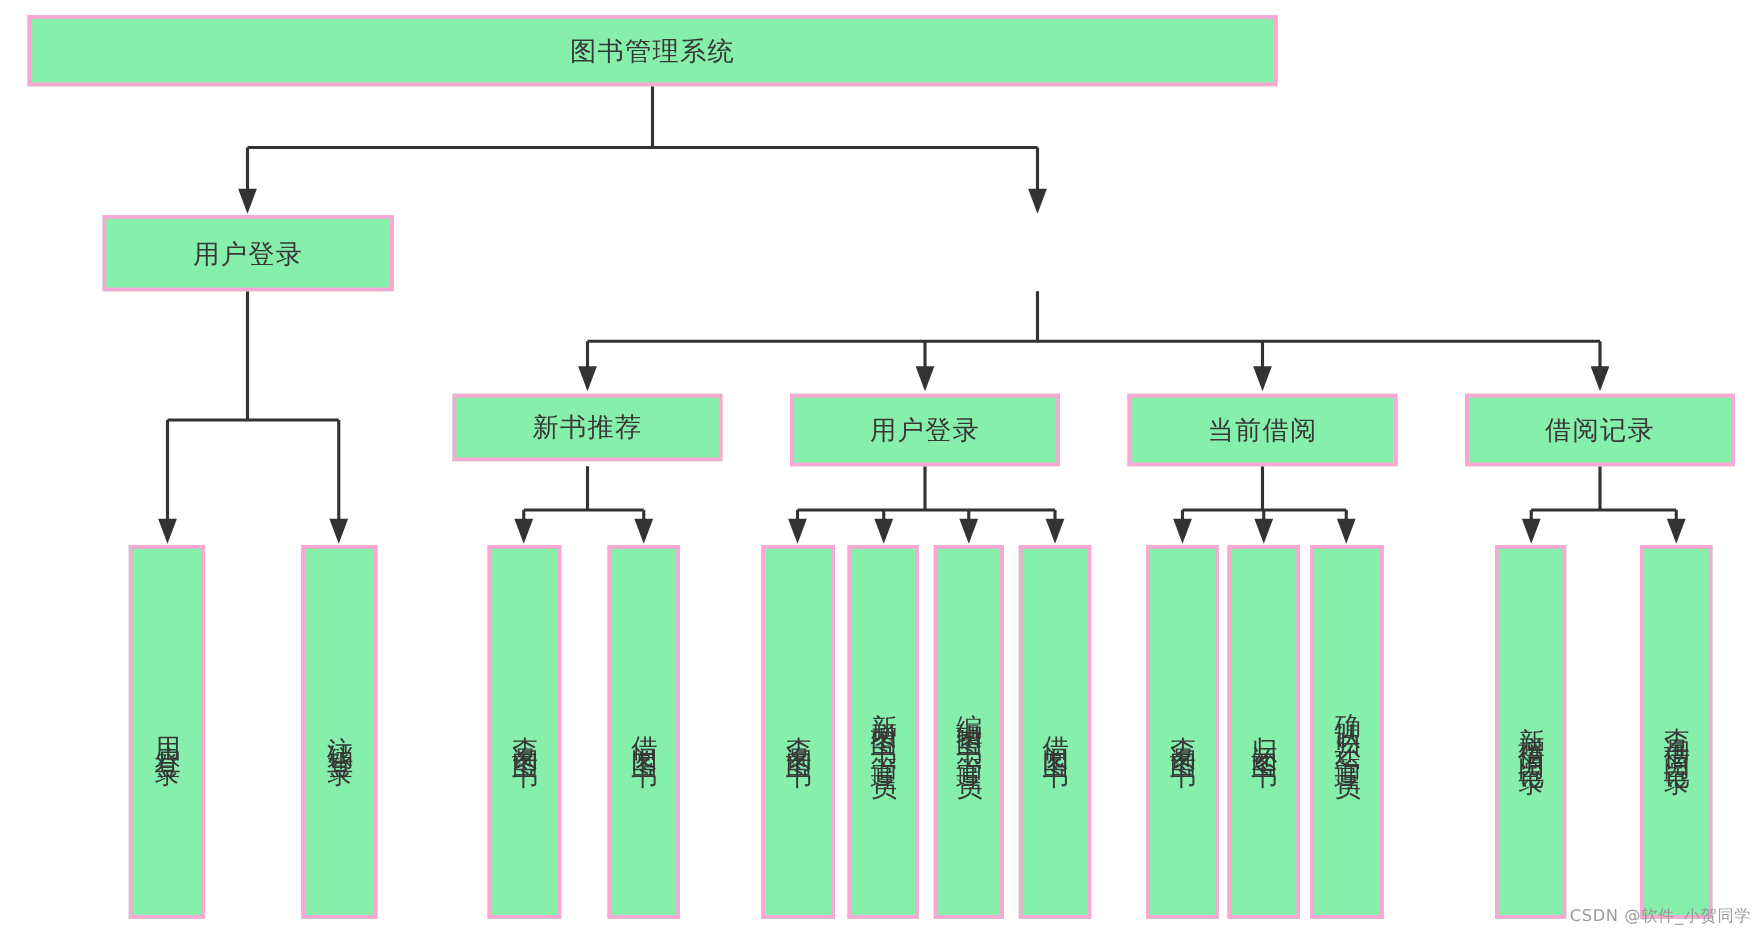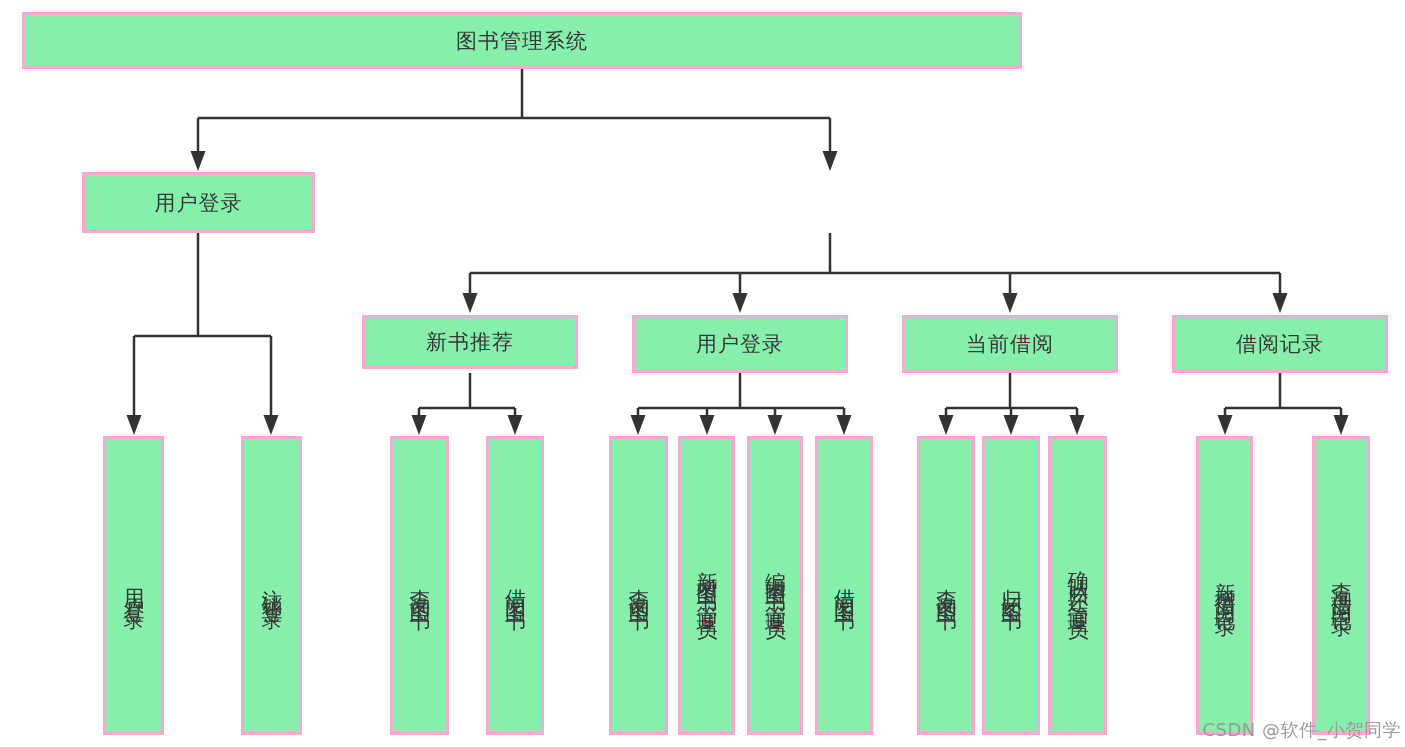--- a/index.html
+++ b/index.html
@@ -67,21 +67,21 @@
   #l-bb4    { left: 815px;  width: 58px; }
   #l-cb1    { left: 917px;  width: 58px; }
   #l-cb2    { left: 982px;  width: 58px; }
   #l-cb3    { left: 1048px; width: 59px; }
   #l-br1    { left: 1196px; width: 57px; }
   #l-br2    { left: 1312px; width: 58px; }
   .watermark {
     position: absolute;
     right: 4px;
     bottom: 5px;
-    font-size: 18px;
+    font-size: 13px;
     color: #9a9a9a;
     letter-spacing: 0.5px;
     white-space: nowrap;
   }
 </style>
 </head>
 <body>
 
 <div id="canvas">
 

